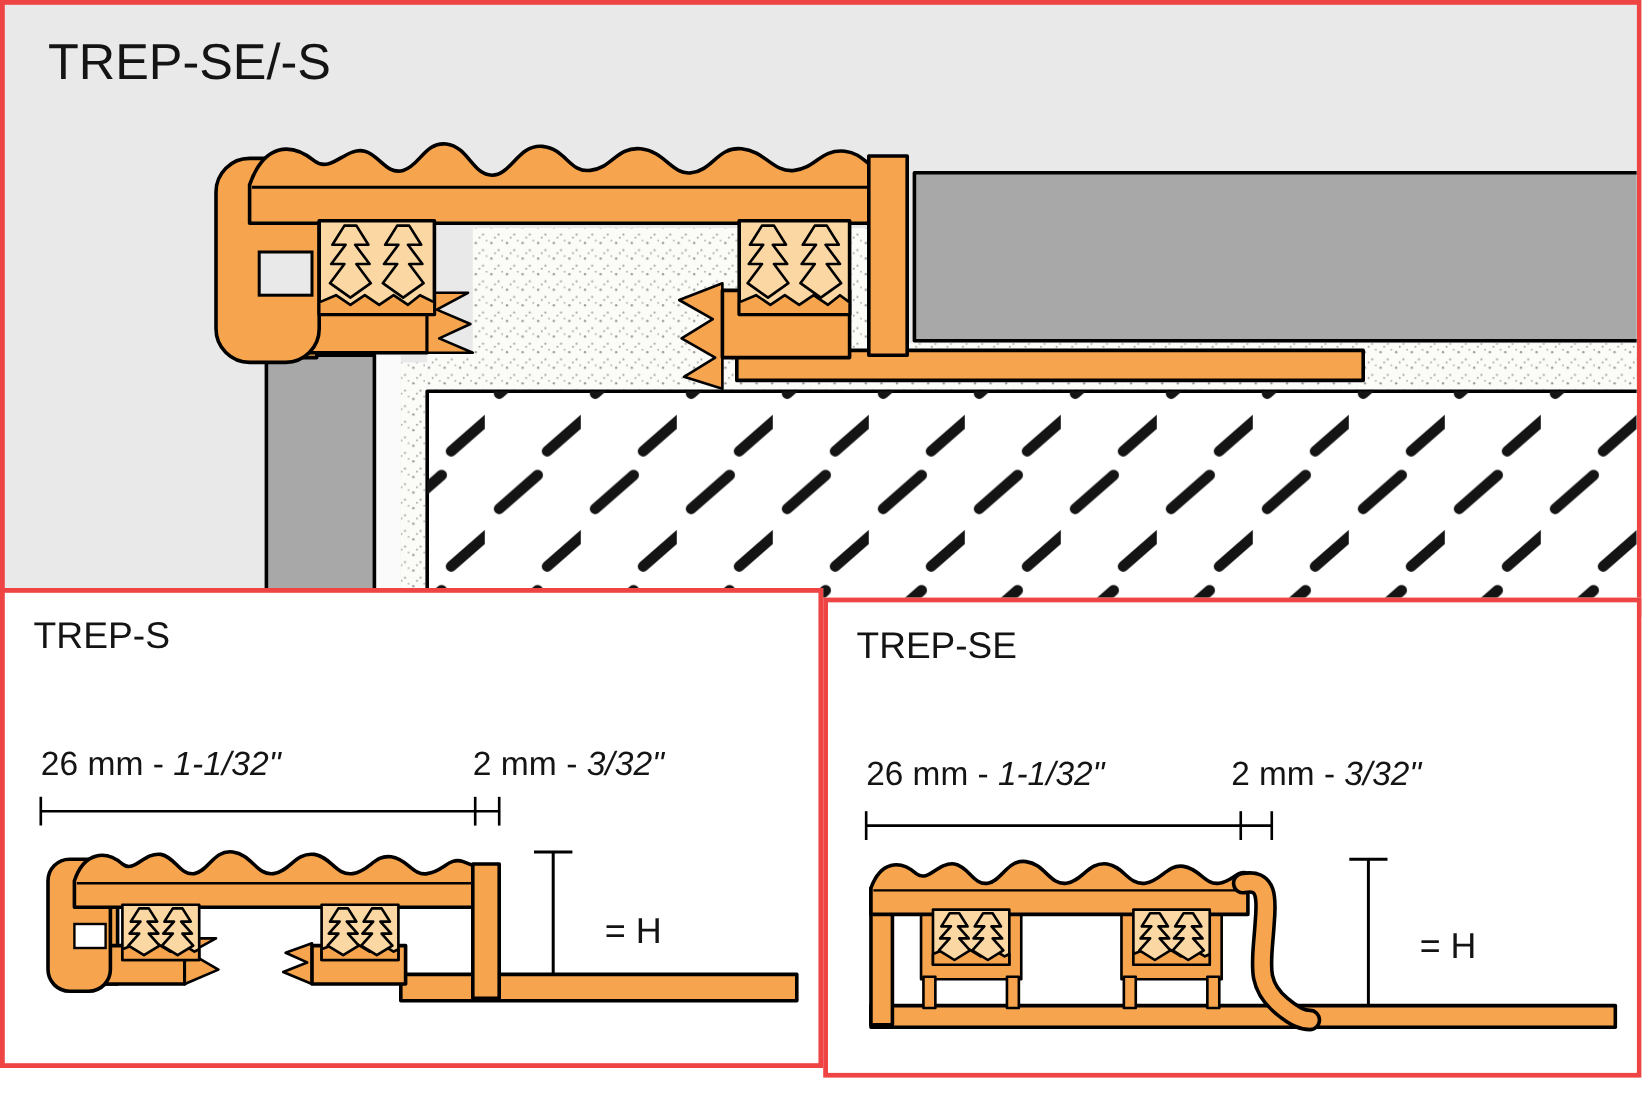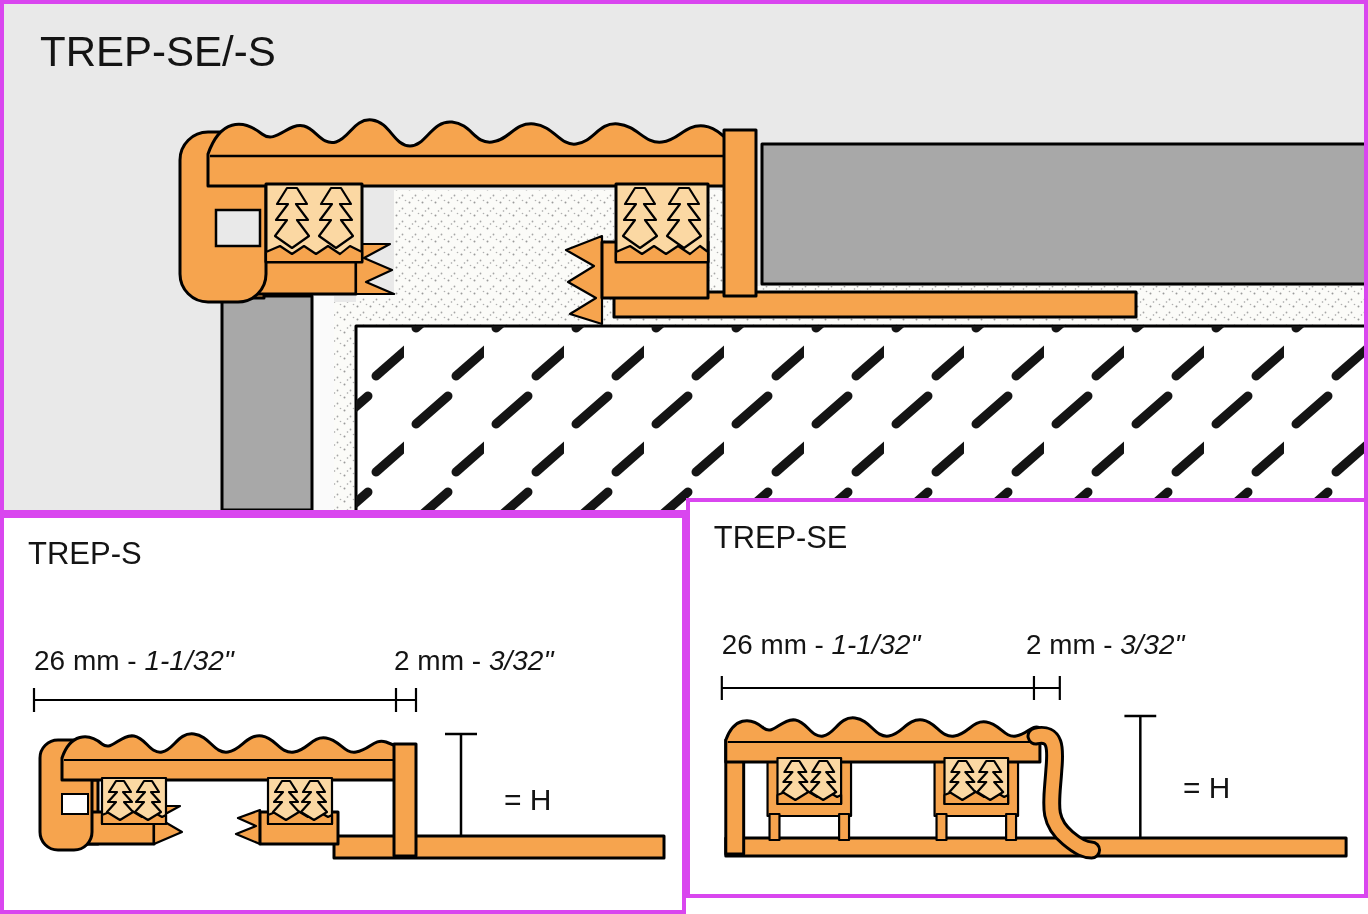--- a/index.html
+++ b/index.html
@@ -1,20 +1,20 @@
 <!DOCTYPE html>
 <html style="--profile-orange: #F6A44E; --insert-cream: #FBD8A3; --tile-gray: #A8A8A8; --panel-gray: #E9E9E9; --outline-black: #000000;"><head>
 <meta charset="utf-8">
 <style>
   html,body{margin:0;padding:0;background:#fff;}
   .page{position:relative;width:1368px;height:914px;background:#fff;
         font-family:"Liberation Sans","DejaVu Sans",sans-serif;}
-  .panel{position:absolute;box-sizing:border-box;border:4px solid #d946ef;overflow:hidden;background:#fff;}
+  .panel{position:absolute;box-sizing:border-box;border:4px solid #ef4444;overflow:hidden;background:#fff;}
   .panel-top{left:0;top:0;width:1368px;height:514px;background:var(--panel-gray,#E9E9E9);}
-  .panel-left{left:0;top:514px;width:686px;height:400px;}
+  .panel-left{left:0;top:490px;width:686px;height:400px;}
   .panel-right{left:686px;top:498px;width:682px;height:400px;}
   svg{display:block;width:100%;height:100%;}
   svg text{font-family:"Liberation Sans","DejaVu Sans",sans-serif;fill:#141414;}
   .title-lg{font-size:42px;}
   .title-md{font-size:31px;}
   .dim-text{font-size:28px;}
   .h-text{font-size:30px;}
   .it{font-style:italic;}
   .outl{stroke:#000;stroke-width:3;stroke-linejoin:round;}
   .outl2{stroke:#000;stroke-width:2.2;stroke-linejoin:round;}

